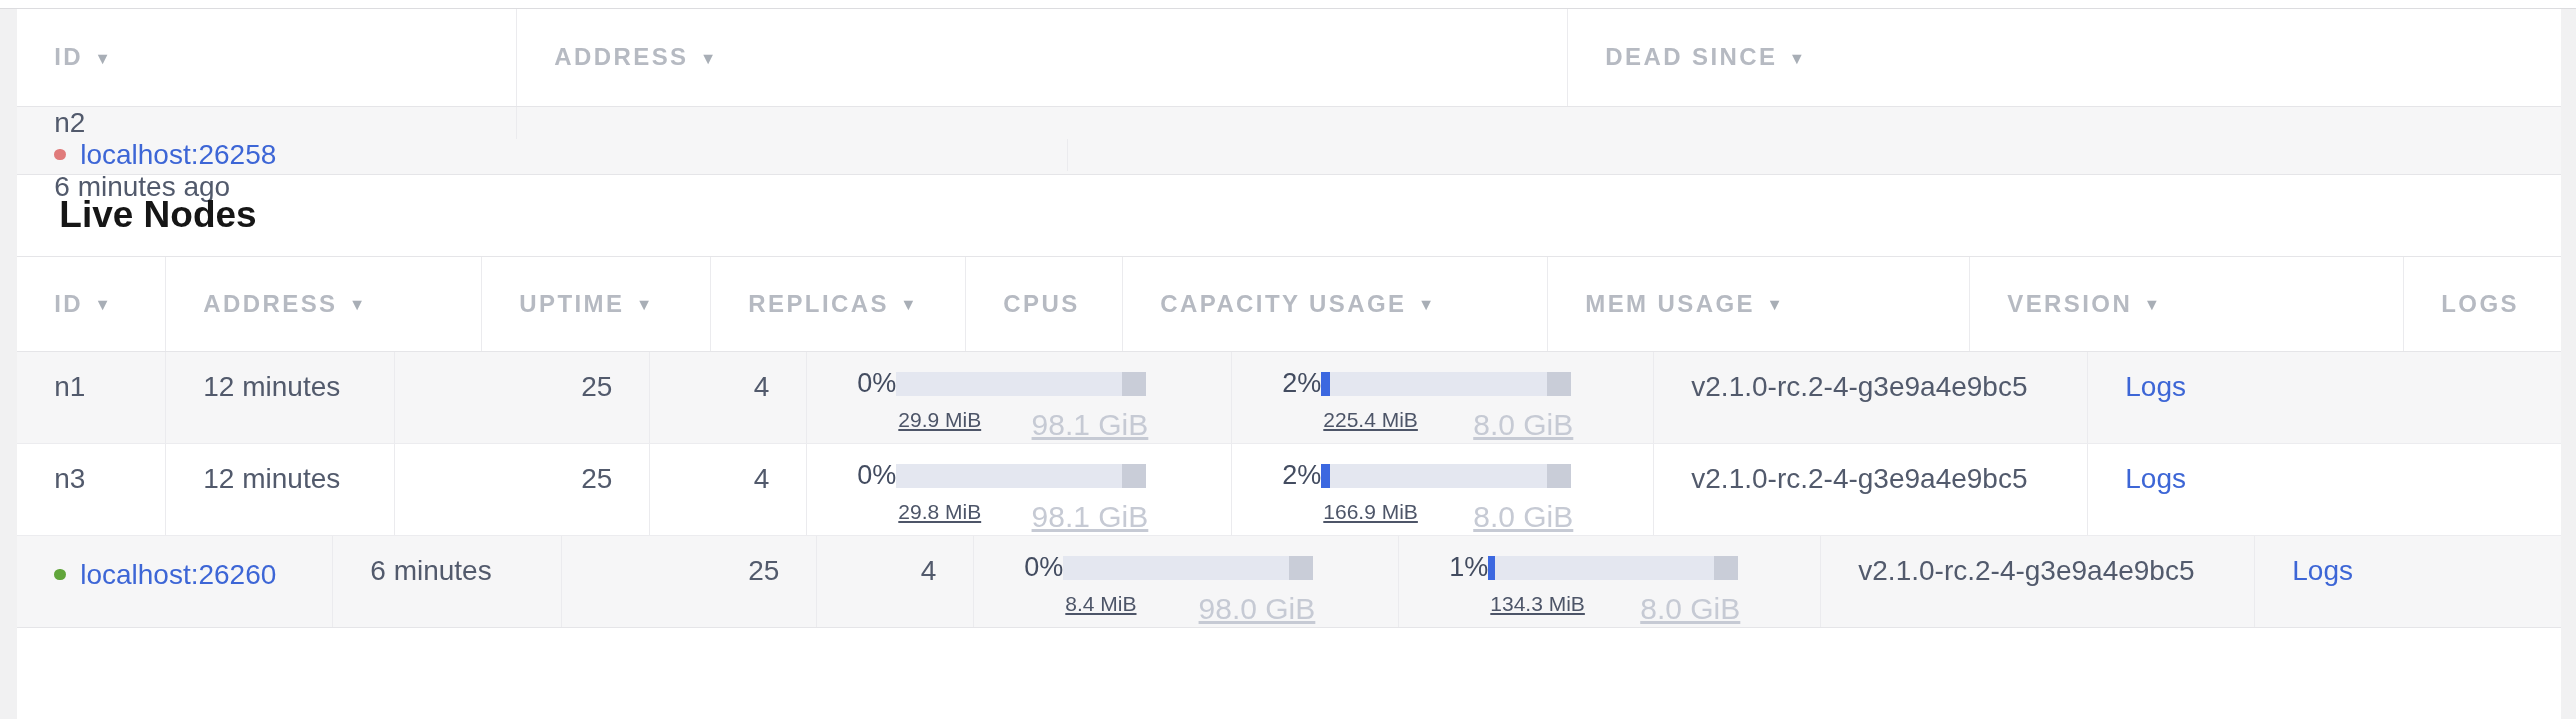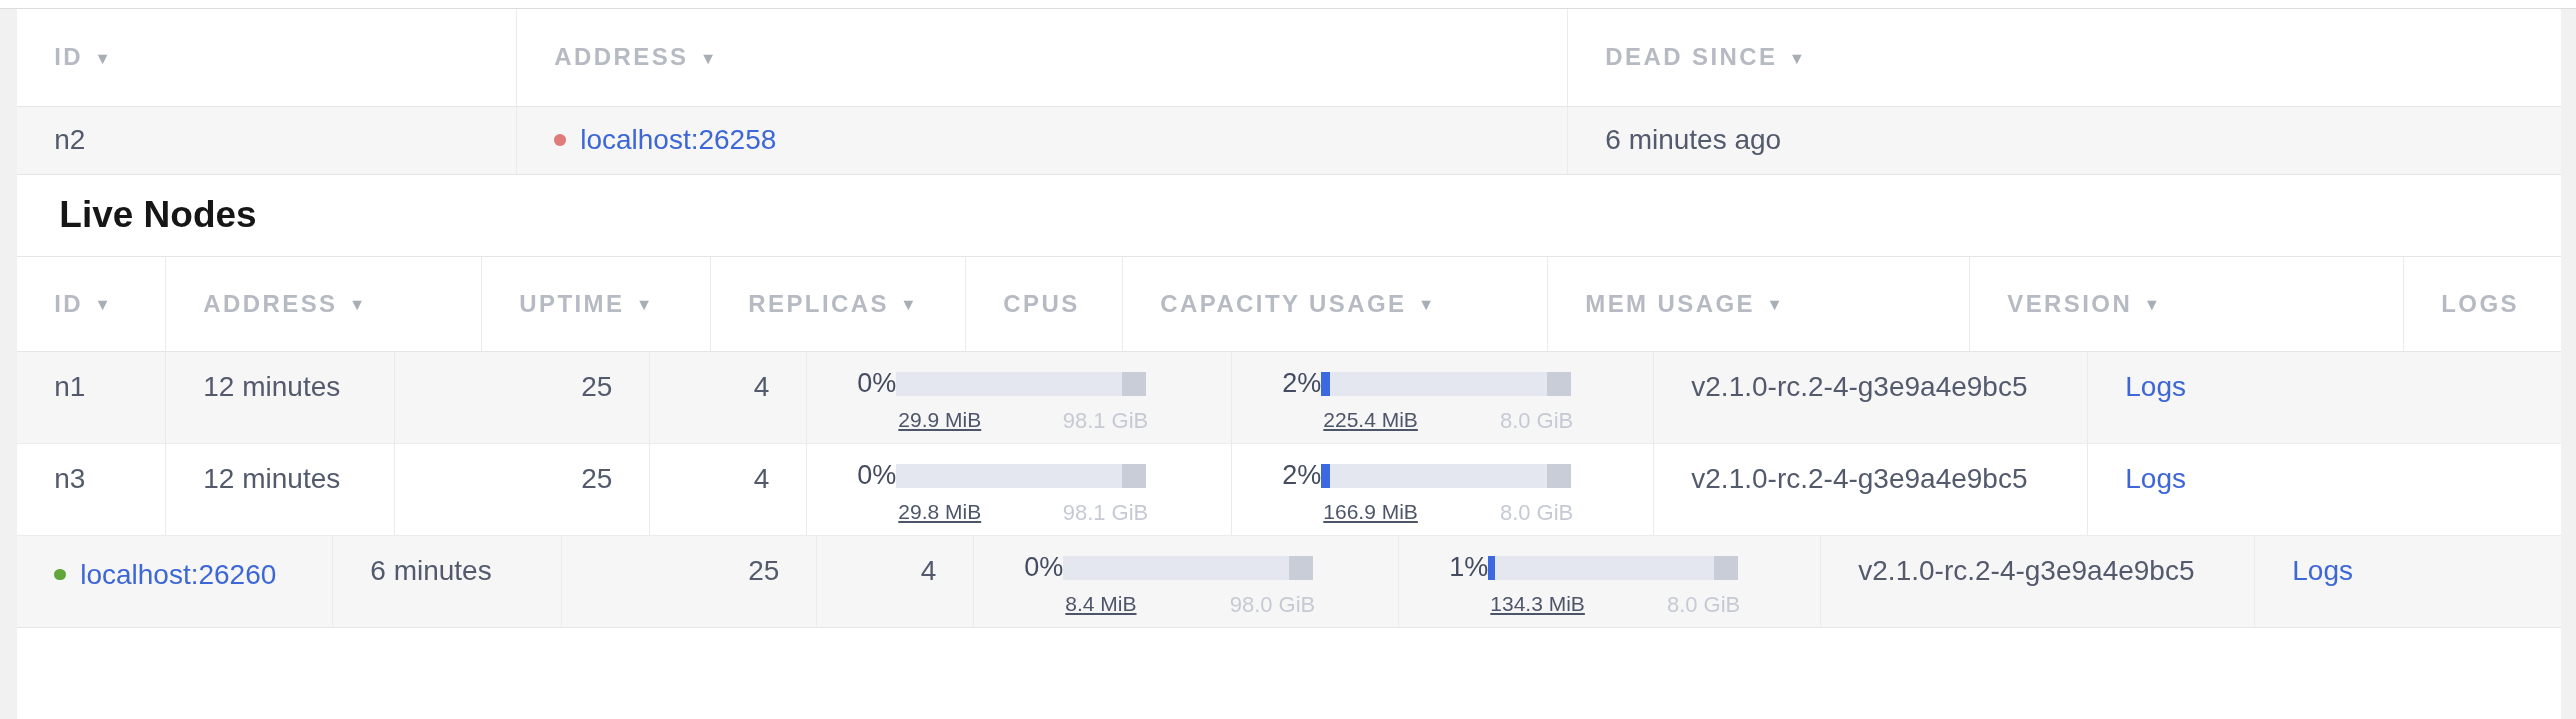--- a/index.html
+++ b/index.html
@@ -27,21 +27,21 @@
   .thead{display:flex; border-bottom:1px solid var(--divider);}
   .thead-dead{height:98px;}
   .thead-live{height:95px;}
   .hcell{display:flex; align-items:center; padding-left:37px; flex-shrink:0;
     border-right:1px solid #ebebee; overflow:hidden;}
   .hcell:last-child{border-right:none;}
   .hlabel{font-size:24px; font-weight:bold; letter-spacing:2.4px; color:var(--header-text); white-space:nowrap;}
   .harrow{font-size:16.4px; color:#a8aeb6; margin-left:11.5px; transform:translateY(1px);}
 
   .trow{display:flex; border-bottom:1px solid #ececef;}
-  .trow-dead{height:68px; background:var(--row-alt);}
+  .trow-dead{height:68px; background:var(--row-alt);flex-direction:column;}
   .trow-live{height:92px;}
   .trow-live.alt{background:var(--row-alt);}
   .trow:last-child{border-bottom:1px solid var(--divider);}
   .tcell{flex-shrink:0; padding:19px 0 0 37px; font-size:28px; color:var(--cell-text);
     border-right:1px solid #ebebee; overflow:hidden; white-space:nowrap;}
   .tcell:last-child{border-right:none;}
   .tcell.vcenter{display:flex; align-items:center; padding-top:0;}
   .tcell.num{text-align:right; padding-right:37px;}
 
   .addr{display:flex; align-items:center;}
@@ -51,21 +51,21 @@
   a.link{color:var(--link); text-decoration:none; font-size:28px;}
 
   .usage{padding-top:16.4px;}
   .usage-line1{display:flex; align-items:center;}
   .pct{display:inline-block; width:52px; text-align:right; font-size:27px; color:#434c60;}
   .bar{position:relative; width:250px; height:24px; background:var(--bar-track); flex-shrink:0;}
   .bar .fill{position:absolute; left:0; top:0; bottom:0; background:var(--bar-fill);}
   .bar .cap{position:absolute; right:0; top:0; bottom:0; width:24px; background:var(--bar-cap);}
   .usage-line2{display:flex; justify-content:space-between; width:250px; margin-left:54px; margin-top:8.7px;}
   .used{font-size:21px; color:#4d5568;text-decoration:underline;}
-  .total{font-size:22px; color:var(--total-text);}
+  .total{font-size:30px; color:var(--total-text);text-decoration:underline;}
 </style>
 </head>
 <body>
 
 <div class="top-strip"></div>
 
 <div class="content">
 
   <section>
     <div class="thead thead-dead" id="dead-head">

